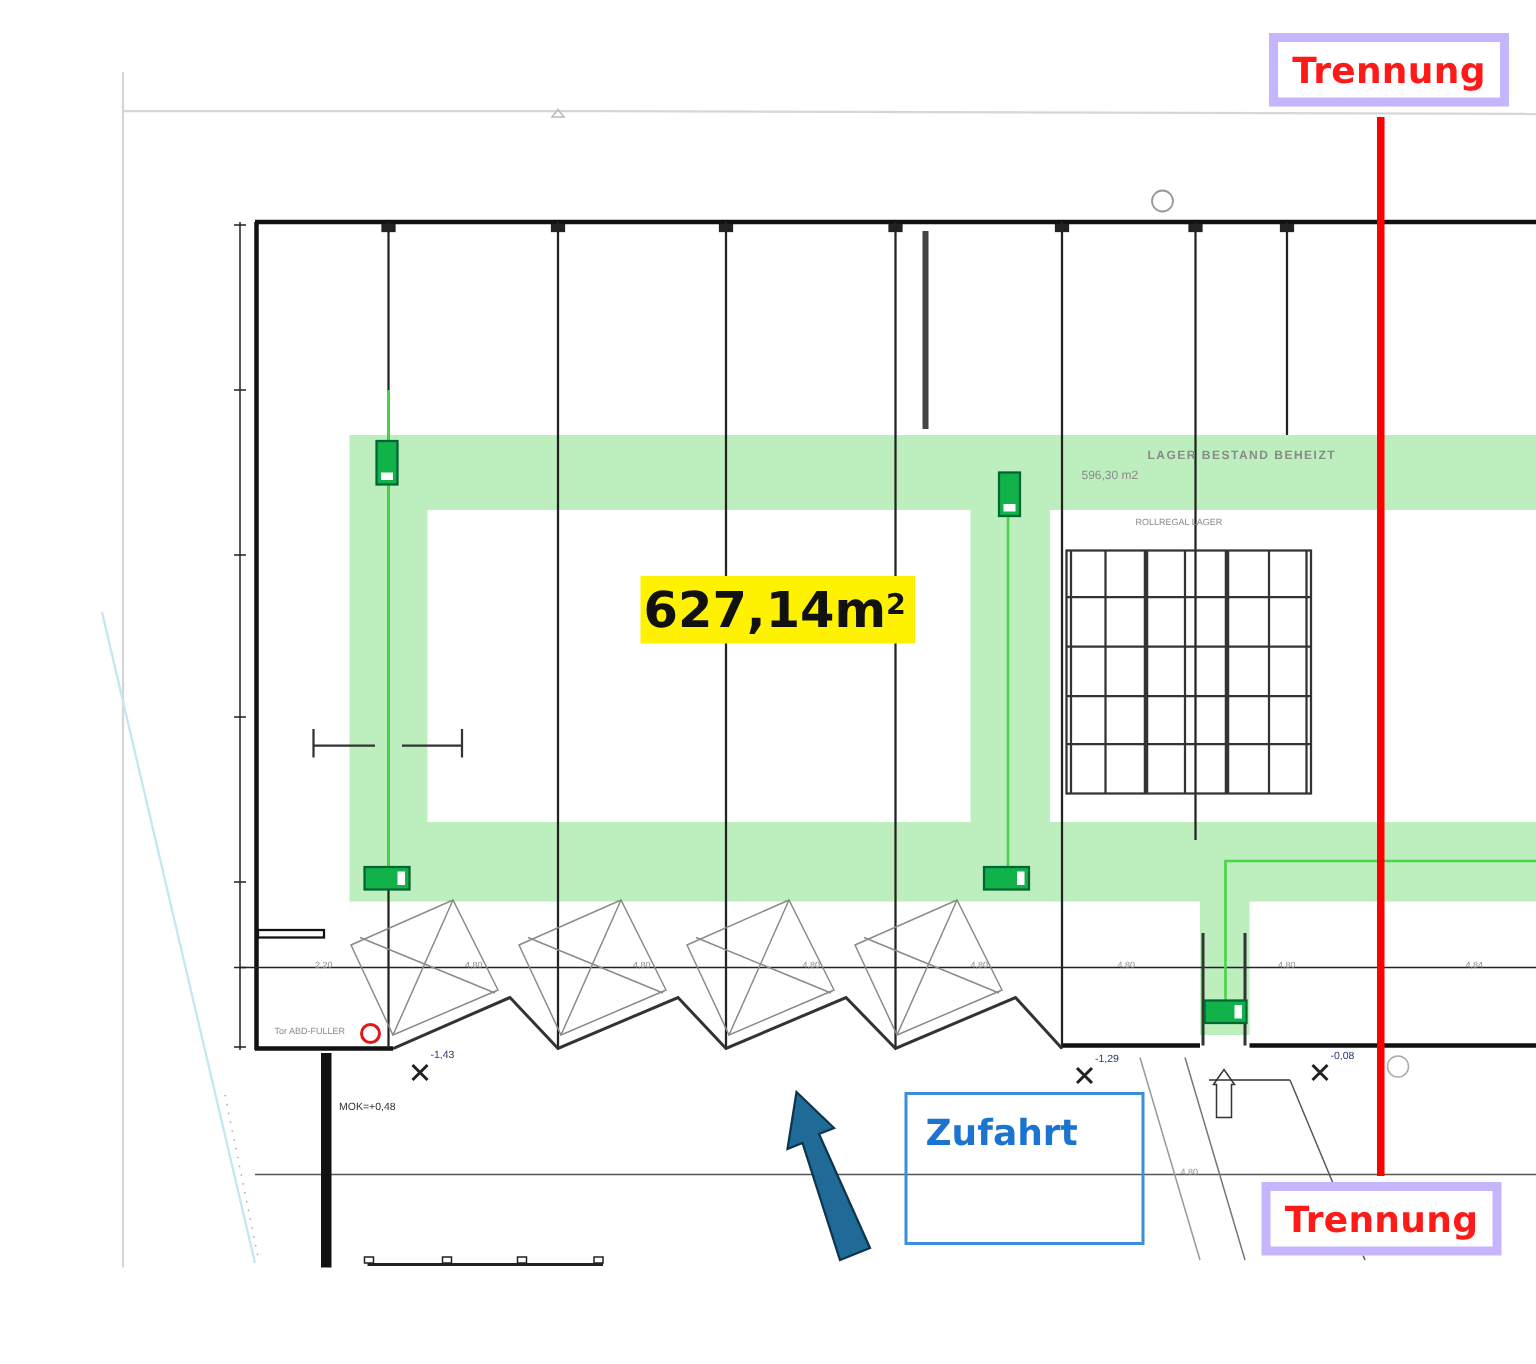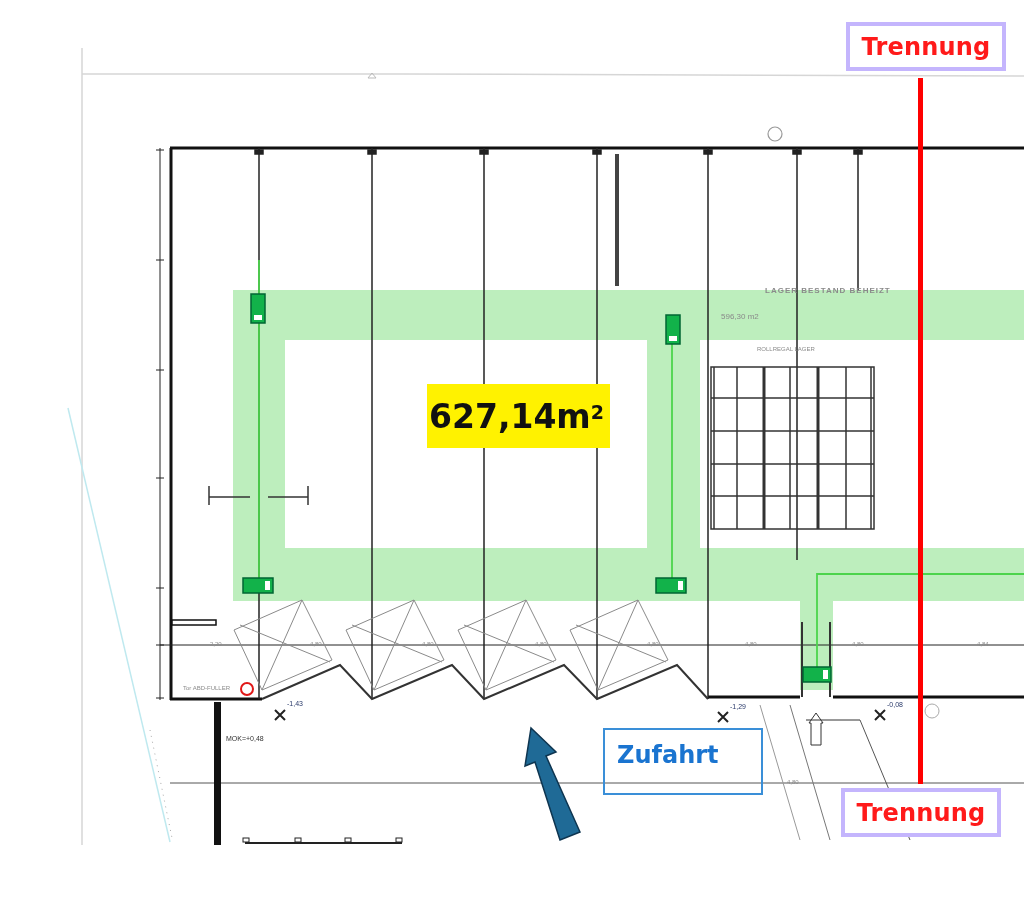--- a/index.html
+++ b/index.html
@@ -1,24 +1,24 @@
 <!DOCTYPE html>
 <html><head>
 <meta charset="utf-8">
 <style>
   html,body{margin:0;padding:0;background:#ffffff;}
   body{width:1024px;height:909px;position:relative;overflow:hidden;font-family:"Liberation Sans",sans-serif;}
   #plan{position:absolute;left:0;top:0;width:1024px;height:909px;}
   .label-box{position:absolute;box-sizing:border-box;background:#fff;}
-  .trennung{border:4px solid #c4b5fd;color:#ff1a1a;font-weight:bold;font-size:24px;font-family:"DejaVu Sans",sans-serif;display:flex;align-items:center;justify-content:center;letter-spacing:0.2px;}
+  .trennung{border:6px solid #c4b5fd;color:#ff1a1a;font-weight:bold;font-size:24px;font-family:"DejaVu Sans",sans-serif;display:flex;align-items:center;justify-content:center;letter-spacing:0.2px;}
   #trennung-top{left:846px;top:22px;width:160px;height:49px;}
   #trennung-bottom{left:841px;top:788px;width:160px;height:49px;}
-  #zufahrt{left:603px;top:728px;width:160px;height:67px;border:2px solid #3a8fd8;background:transparent;color:#1a74d0;font-weight:bold;font-size:24px;font-family:"DejaVu Sans",sans-serif;padding:8px 0 0 12px;line-height:35px;}
+  #zufahrt{left:603px;top:728px;width:160px;height:102px;border:2px solid #3a8fd8;background:transparent;color:#1a74d0;font-weight:bold;font-size:24px;font-family:"DejaVu Sans",sans-serif;padding:8px 0 0 12px;line-height:35px;}
   #zufahrt span{display:block;}
-  #area-label{position:absolute;left:427px;top:384px;height:64px;background:#fff200;color:#111;font-weight:bold;font-size:33px;font-family:"DejaVu Sans",sans-serif;display:flex;align-items:center;padding:0 6px 0 2px;}
+  #area-label{position:absolute;left:427px;top:384px;height:45px;background:#fff200;color:#111;font-weight:bold;font-size:33px;font-family:"DejaVu Sans",sans-serif;display:flex;align-items:center;padding:0 6px 0 2px;}
   #area-label sup{font-size:19px;position:relative;top:-4px;}
   .tiny{position:absolute;font-size:8px;color:#8a8a8a;font-family:"Liberation Sans",sans-serif;white-space:nowrap;}
   .tiny-dark{position:absolute;font-size:7px;color:#333;font-family:"Liberation Sans",sans-serif;white-space:nowrap;}
   .tiny-blue{position:absolute;font-size:7px;color:#2a3a6a;font-family:"Liberation Sans",sans-serif;white-space:nowrap;}
 </style>
 </head>
 <body>
 
 <svg id="plan" viewBox="0 0 1024 909" xmlns="http://www.w3.org/2000/svg">
 
@@ -192,21 +192,21 @@
       <rect x="656" y="578" width="30" height="15" fill="#12b24a" stroke="#063" stroke-width="1.5"></rect>
       <rect x="678" y="581" width="5" height="9" fill="#fff"></rect>
     </g>
     <g>
       <rect x="803" y="667" width="28" height="15" fill="#12b24a" stroke="#063" stroke-width="1.5"></rect>
       <rect x="823" y="670" width="5" height="9" fill="#fff"></rect>
     </g>
   </g>
 </svg>
 
-<div class="tiny" style="left:721px;top:286px;font-weight:bold;letter-spacing:1px;padding-left:44px;">LAGER BESTAND BEHEIZT</div>
+<div class="tiny" style="left:721px;top:299px;font-weight:bold;letter-spacing:1px;padding-left:44px;">LAGER BESTAND BEHEIZT</div>
 <div class="tiny" style="left:721px;top:312px;">596,30 m2</div>
 <div class="tiny" style="left:757px;top:346px;font-size:6px;">ROLLREGAL LAGER</div>
 <div class="tiny" style="left:183px;top:685px;font-size:6px;">Tor ABD-FULLER</div>
 
 <div class="tiny-blue" style="left:287px;top:700px;">-1,43</div>
 <div class="tiny-blue" style="left:730px;top:703px;">-1,29</div>
 <div class="tiny-blue" style="left:887px;top:701px;">-0,08</div>
 <div class="tiny-dark" style="left:226px;top:735px;">MOK=+0,48</div>
 <div class="tiny" style="left:787px;top:779px;font-size:6px;">4,80</div>
 

